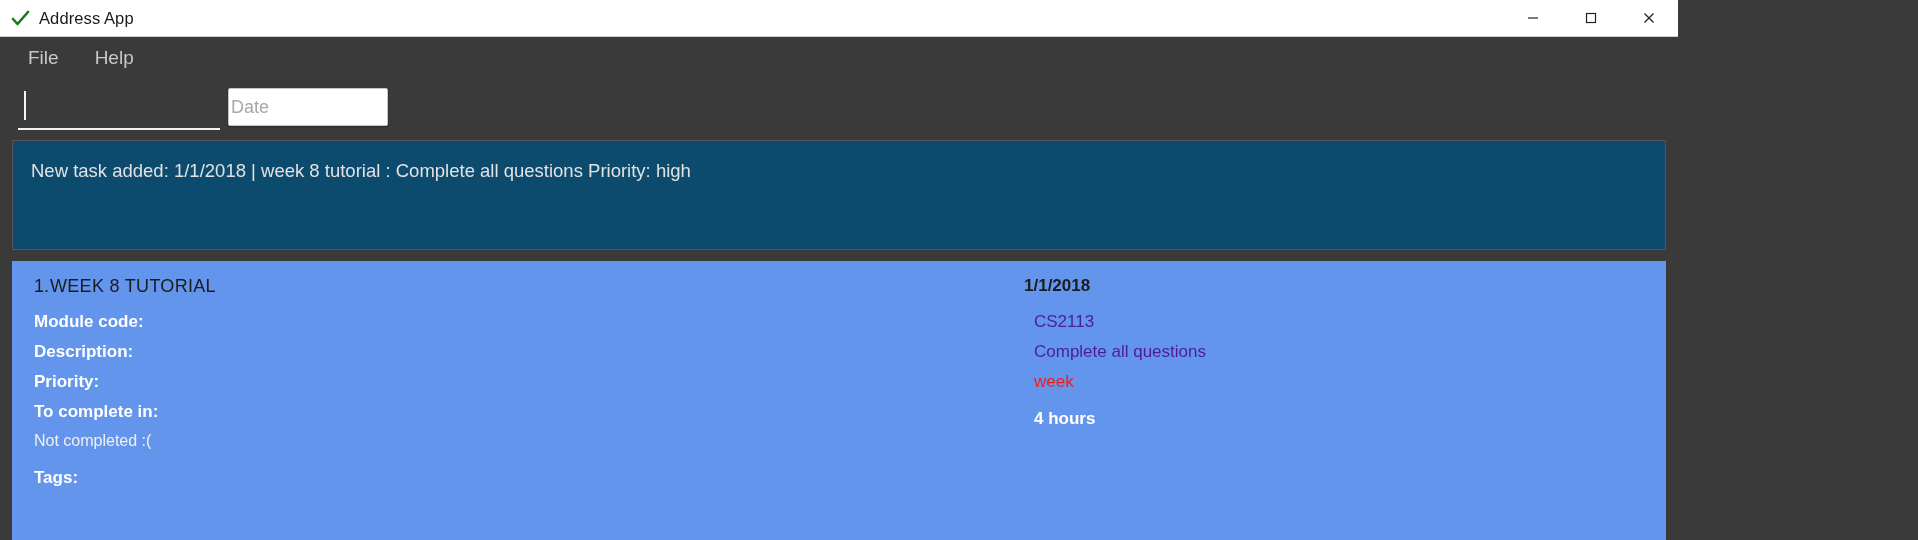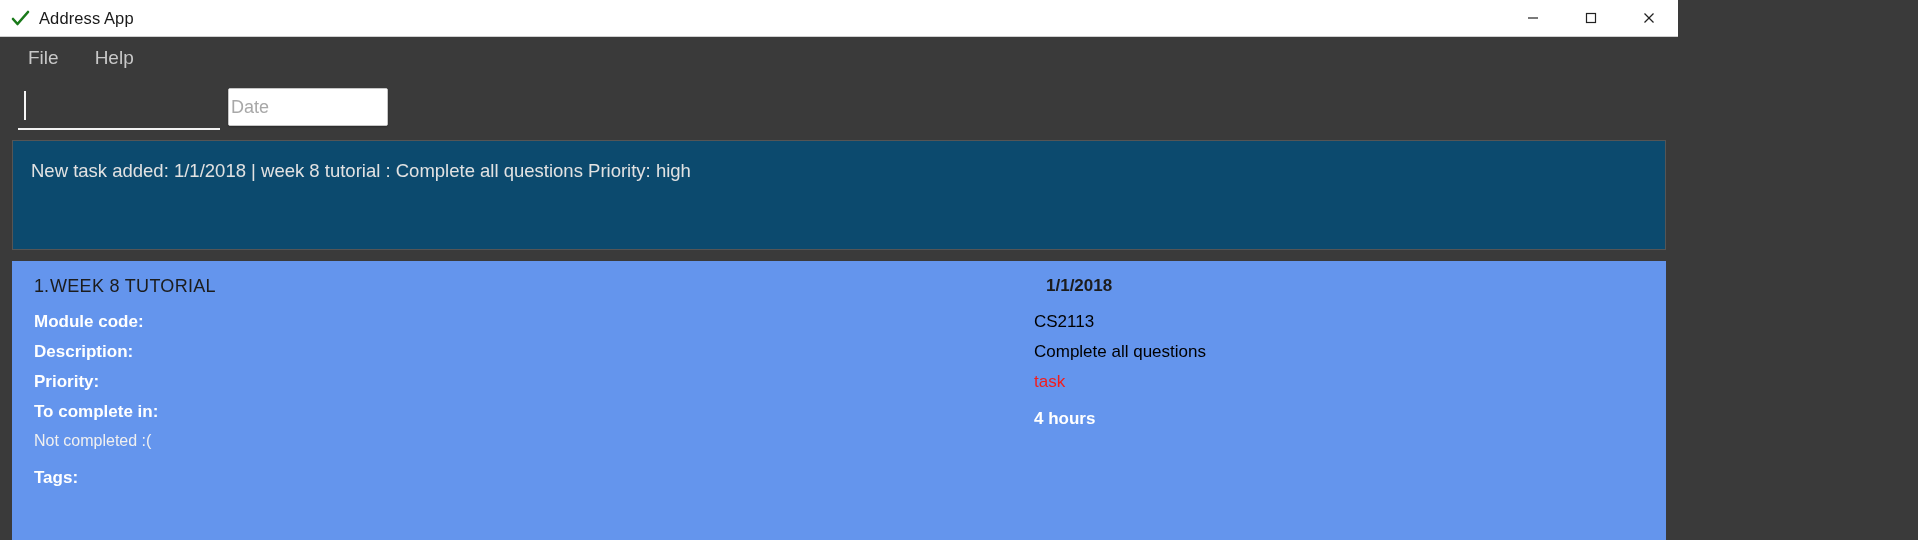--- a/index.html
+++ b/index.html
@@ -201,21 +201,21 @@
     color: #1c1c1c;
     letter-spacing: 0.3px;
     white-space: nowrap;
   }
   .task-date {
     font-size: 17px;
     font-weight: bold;
     color: #1c1c1c;
     margin-left: auto;
     position: absolute;
-    left: 1034px;
+    left: 1012px;
   }
   .task-header { position: relative; }
 
   .detail-row {
     display: flex;
     align-items: baseline;
     padding: 5px 0 5px 0;
     position: relative;
     min-height: 28px;
   }
@@ -226,21 +226,21 @@
     padding-left: 22px;
     white-space: nowrap;
   }
   .detail-label.plain {
     font-weight: normal;
     color: #f0f0f0;
     font-size: 16px;
   }
   .detail-value {
     font-size: 17px;
-    color: #000000;
+    color: #4c1d95;
     position: absolute;
     left: 1022px;
     white-space: nowrap;
   }
   .detail-value.bold { font-weight: bold; color: #ffffff; margin-top: 7px; }
   .detail-value.priority-high { color: #f21d1d; }
 
   .spacer-row { height: 8px; }
 </style>
 </head>
@@ -313,21 +313,21 @@
         <span class="detail-value">CS2113</span>
       </div>
 
       <div class="detail-row">
         <span class="detail-label">Description:</span>
         <span class="detail-value">Complete all questions</span>
       </div>
 
       <div class="detail-row">
         <span class="detail-label">Priority:</span>
-        <span class="detail-value priority-high" style="color: rgb(242, 29, 29);">task</span>
+        <span class="detail-value priority-high" style="color: rgb(242, 29, 29);">week</span>
       </div>
 
       <div class="detail-row">
         <span class="detail-label">To complete in:</span>
         <span class="detail-value bold">4 hours</span>
       </div>
 
       <div class="detail-row">
         <span class="detail-label plain">Not completed :(</span>
       </div>

